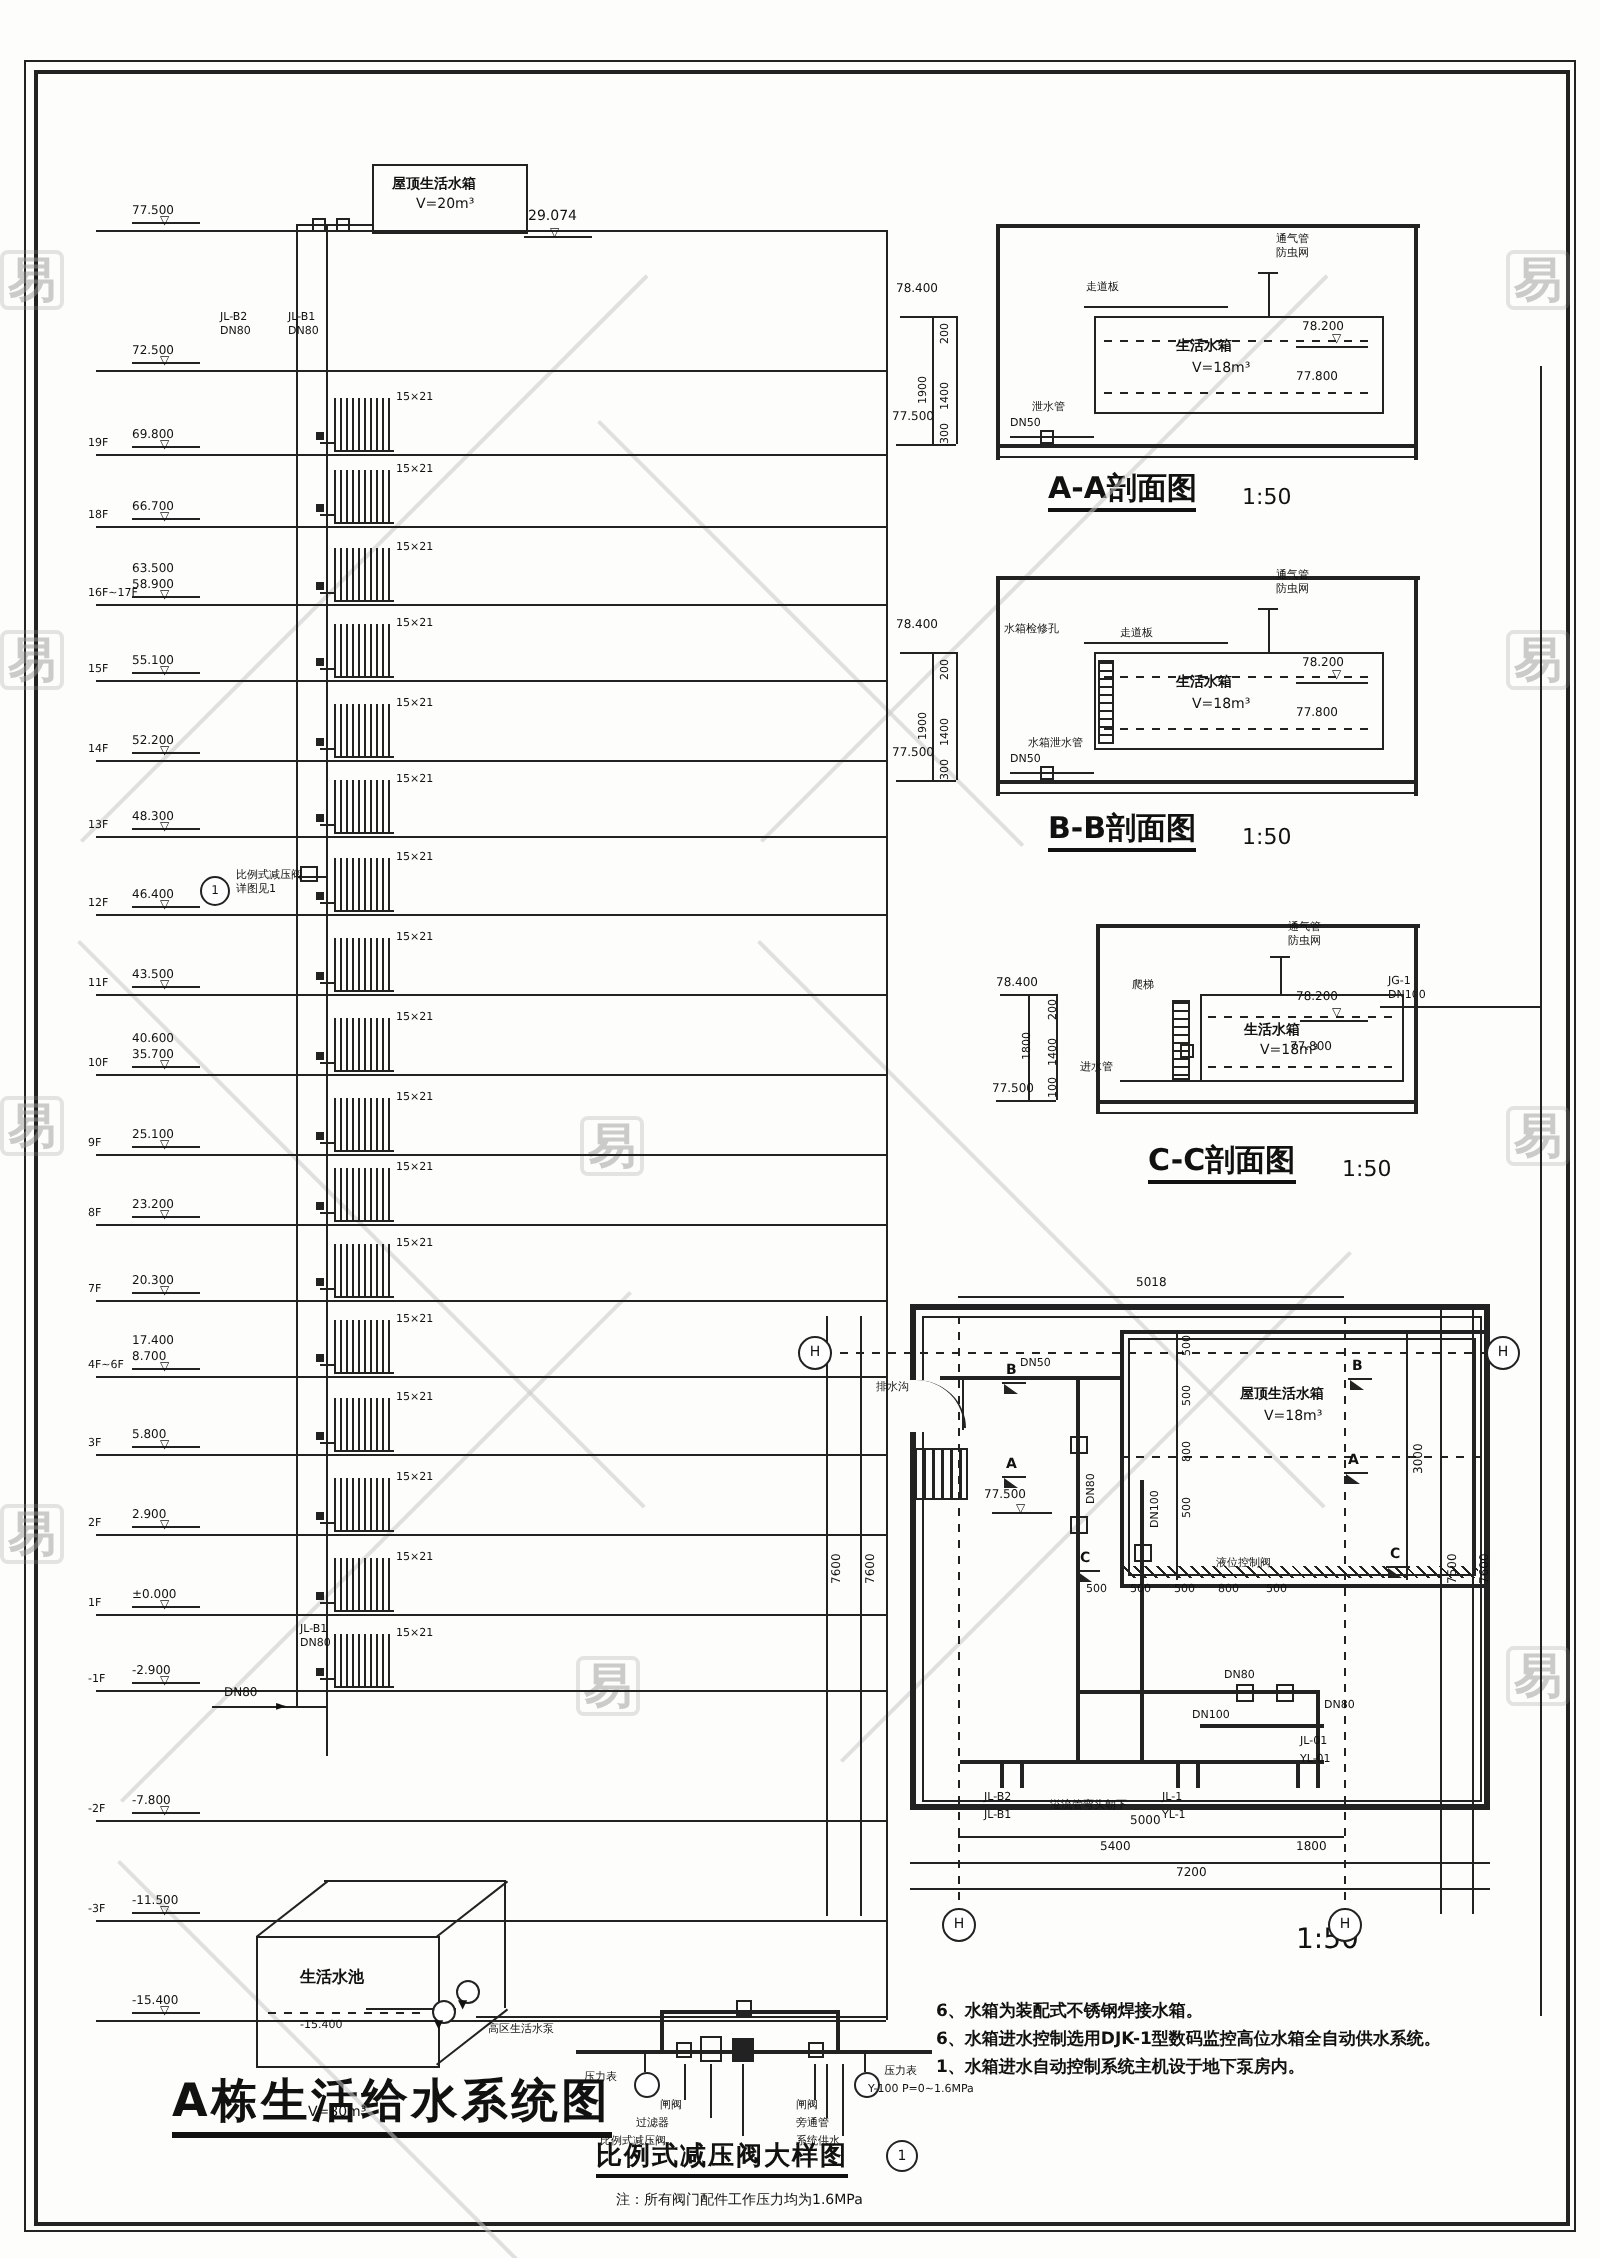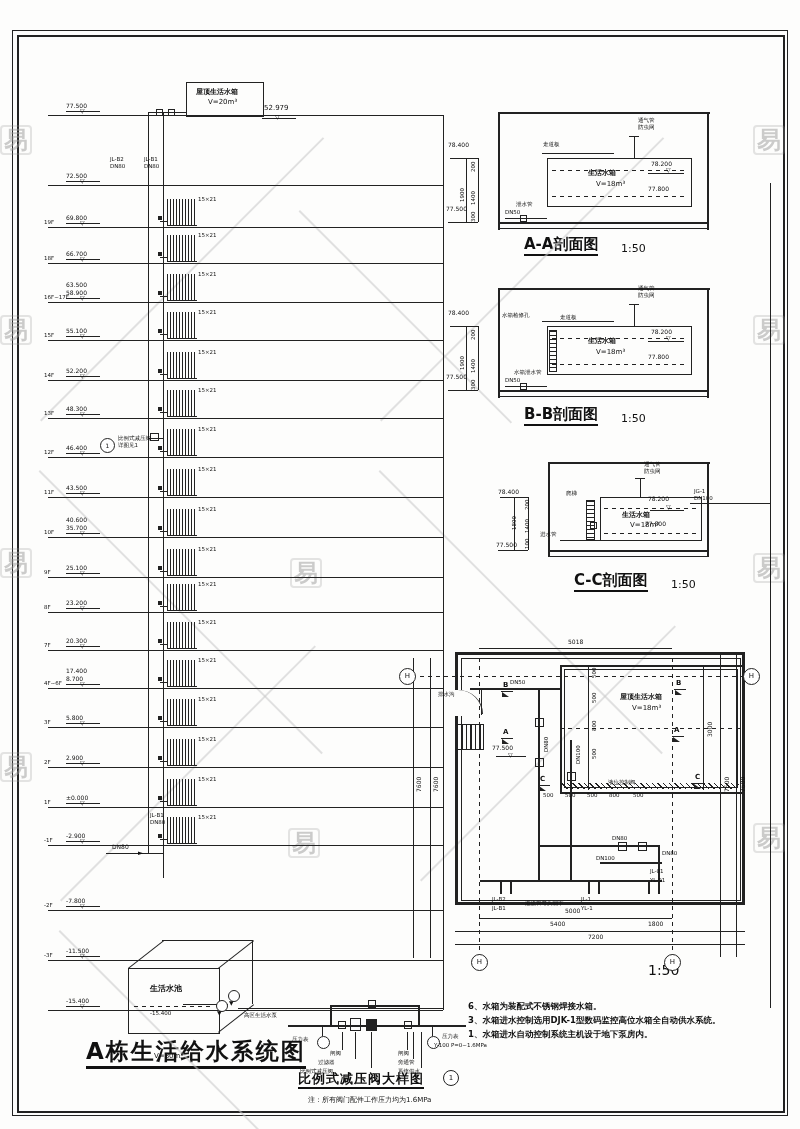--- a/index.html
+++ b/index.html
@@ -258,21 +258,21 @@
     <div class="ln " style="left: 238px; top: 1008px; width: 206px; height: 1px;"></div>
     <div class="ln " style="left: 106px; top: 853px; width: 58px; height: 1px;"></div>
     <div class="ln " style="left: 183px; top: 1004px; width: 45px; height: 1px;"></div>
     <div class="ln " style="left: 148px; top: 438px; width: 16px; height: 1px;"></div>
     <div class="bx " style="left: 150px; top: 433px; width: 7px; height: 6px;"></div>
     <div class="bx " style="left: 156px; top: 109px; width: 5px; height: 5px;"></div>
     <div class="bx " style="left: 168px; top: 109px; width: 5px; height: 5px;"></div>
     <div class="bx " style="left: 186px; top: 82px; width: 76px; height: 33px; border-width: 1px;"></div>
     <div class="t f6b" style="left: 196px; top: 88px;">屋顶生活水箱</div>
     <div class="t f6" style="left: 208px; top: 98px;">V=20m³</div>
-    <div class="t f6" style="left: 264px; top: 104px;">52.979</div>
+    <div class="t f6" style="left: 264px; top: 104px;">29.074</div>
     <div class="ln " style="left: 262px; top: 118px; width: 34px; height: 1px;"></div>
     <div class="t tri" style="left: 275px; top: 114px;">▽</div>
     <div class="t f4" style="left: 110px; top: 156px;">JL-B2</div>
     <div class="t f4" style="left: 110px; top: 163px;">DN80</div>
     <div class="t f4" style="left: 144px; top: 156px;">JL-B1</div>
     <div class="t f4" style="left: 144px; top: 163px;">DN80</div>
     <div class="circ f5" style="left: 100px; top: 438px; width: 13px; height: 13px; line-height: 13px;">1</div>
     <div class="t f4" style="left: 118px; top: 435px;">比例式减压阀</div>
     <div class="t f4" style="left: 118px; top: 442px;">详图见1</div>
     <div class="ln " style="left: 690px; top: 503px; width: 80px; height: 1px;"></div>
@@ -525,15 +525,15 @@
     <div class="t f4" style="left: 442px; top: 1033px;">压力表</div>
     <div class="t f4" style="left: 434px; top: 1042px;">Y-100 P=0~1.6MPa</div>
     <div class="t f4" style="left: 330px; top: 1050px;">闸阀</div>
     <div class="t f4" style="left: 318px; top: 1059px;">过滤器</div>
     <div class="t f4" style="left: 300px; top: 1068px;">比例式减压阀</div>
     <div class="t f4" style="left: 398px; top: 1050px;">闸阀</div>
     <div class="t f4" style="left: 398px; top: 1059px;">旁通管</div>
     <div class="t f4" style="left: 398px; top: 1068px;">系统供水</div>
     <div class="circ f6" style="left: 443px; top: 1070px; width: 14px; height: 14px; line-height: 14px;">1</div>
     <div class="t f9" style="left: 468px; top: 1002px;">6、水箱为装配式不锈钢焊接水箱。</div>
-    <div class="t f9" style="left: 468px; top: 1016px;">3、水箱进水控制选用DJK-1型数码监控高位水箱全自动供水系统。</div>
+    <div class="t f9" style="left: 468px; top: 1016px;">6、水箱进水控制选用DJK-1型数码监控高位水箱全自动供水系统。</div>
     <div class="t f9" style="left: 468px; top: 1030px;">1、水箱进水自动控制系统主机设于地下泵房内。</div>
   </div>
 
 </body></html>

